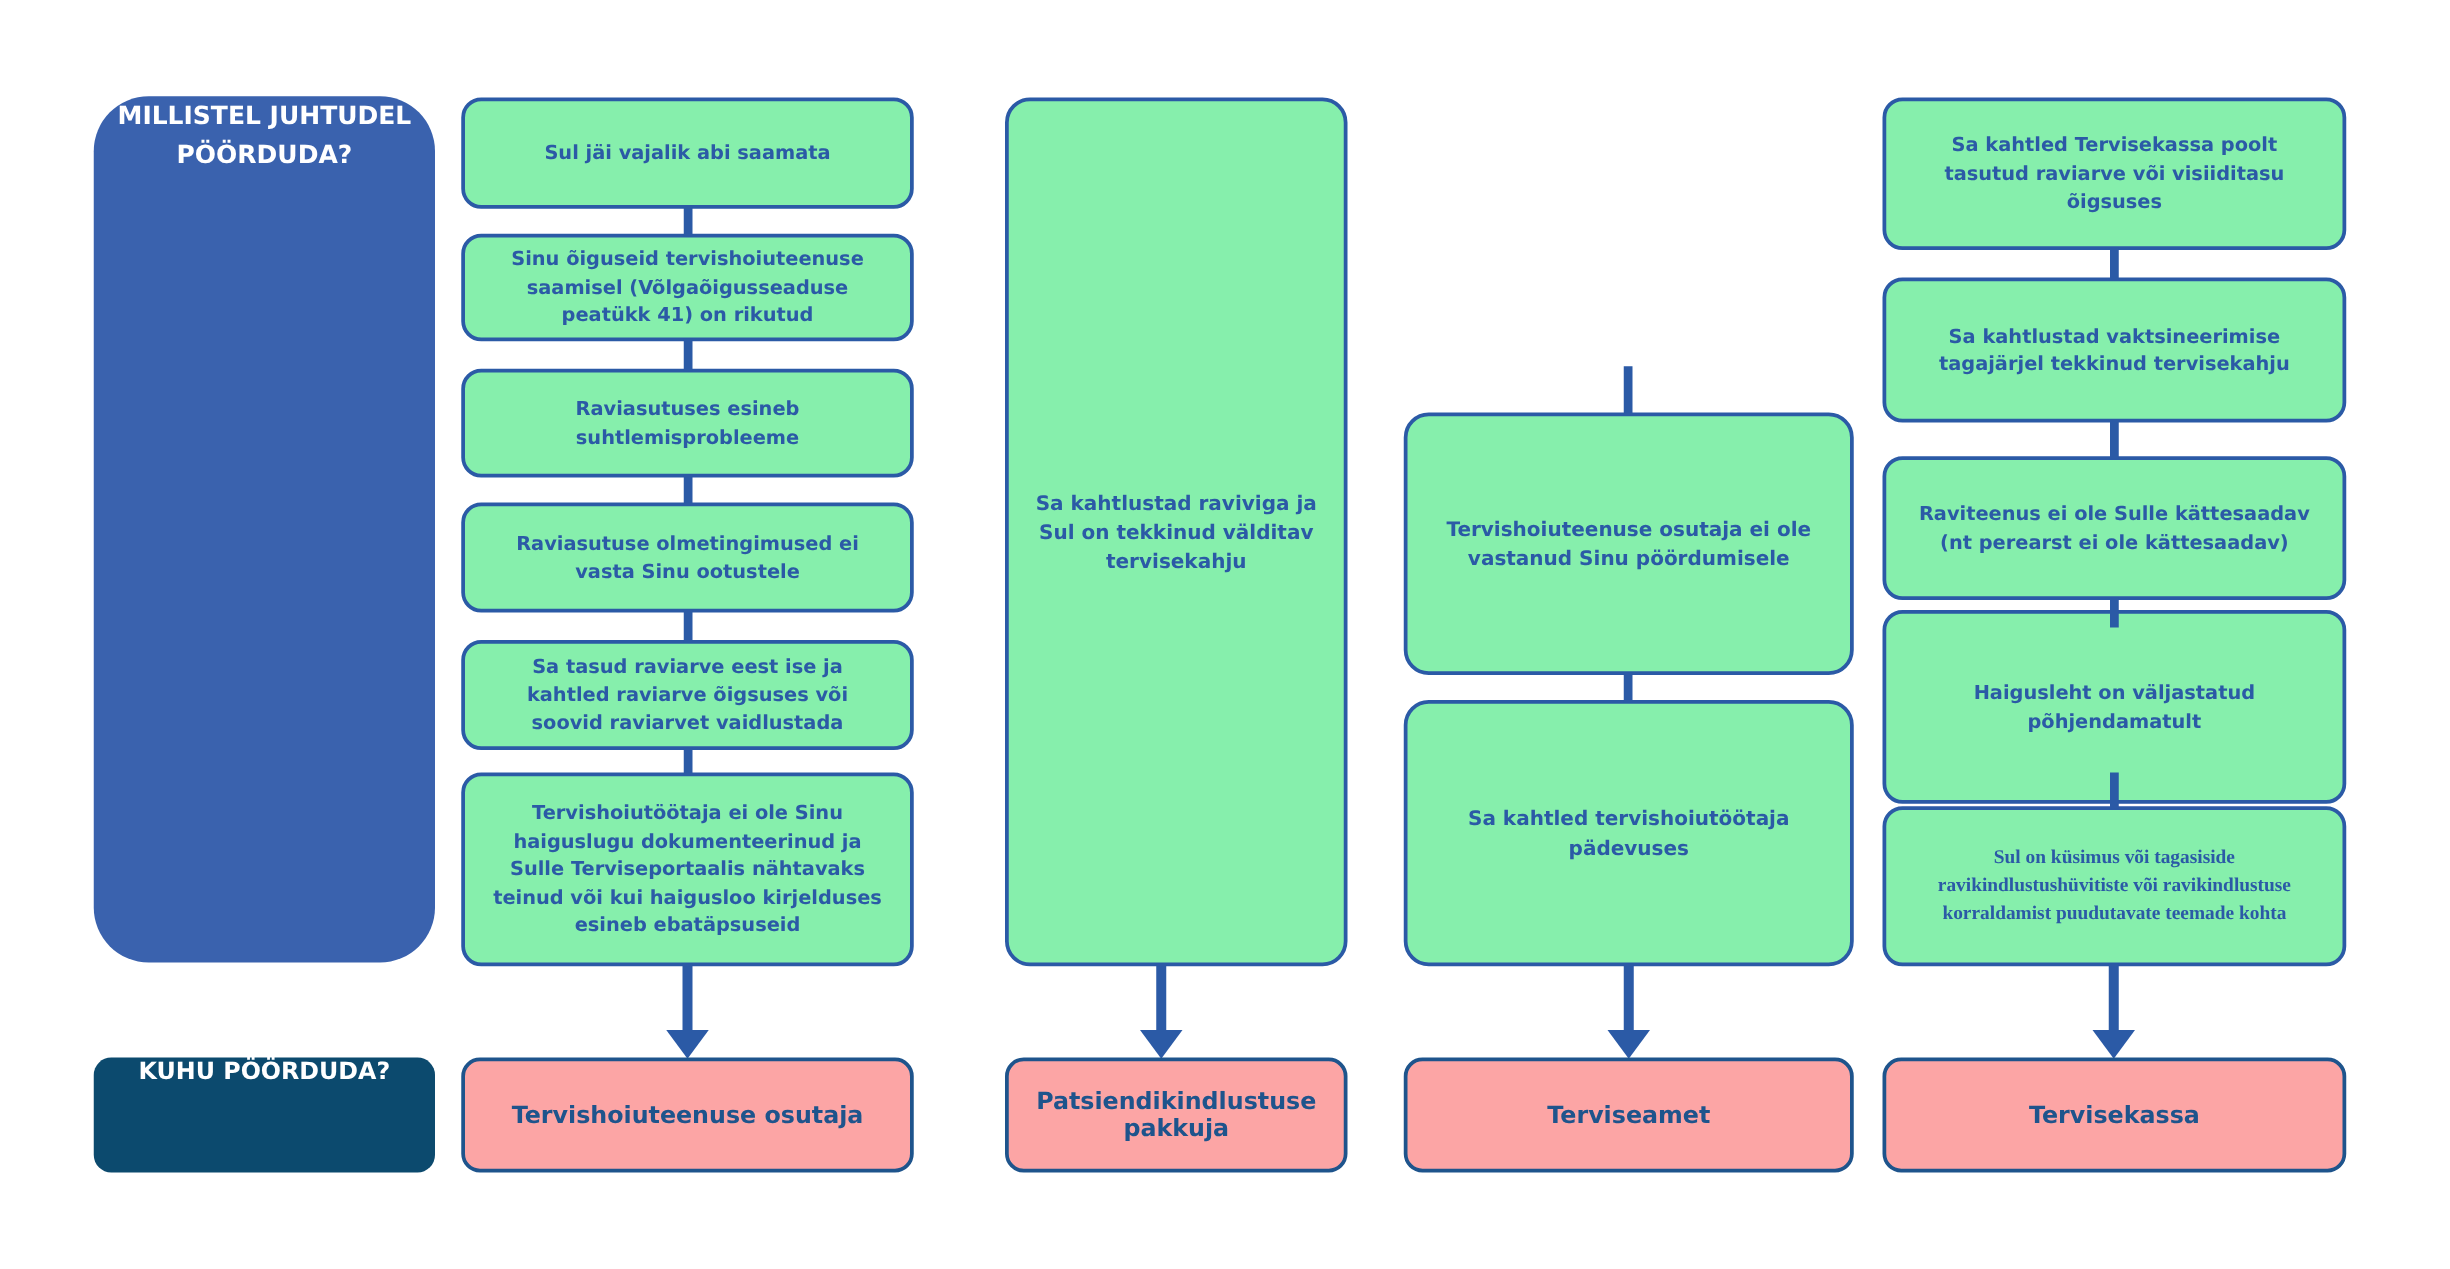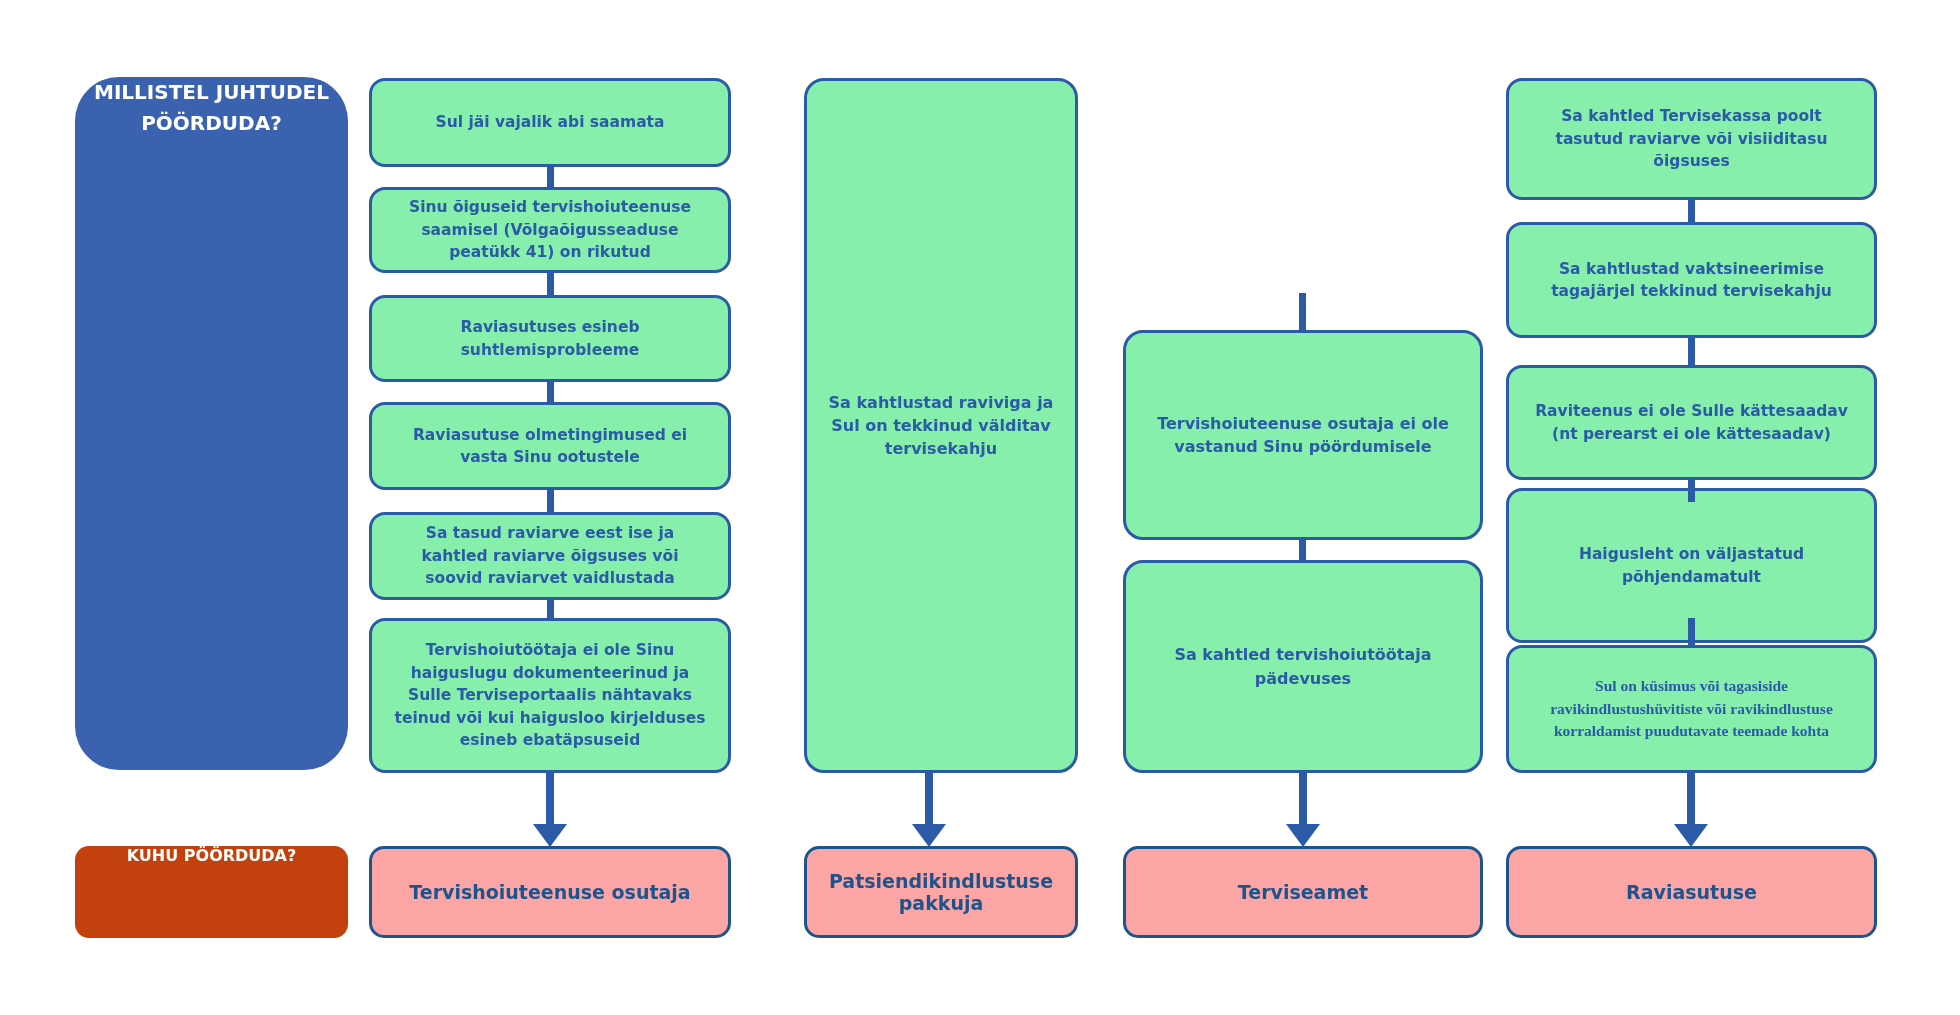--- a/index.html
+++ b/index.html
@@ -25,23 +25,23 @@
   .hdr-cases {
     left: 75px; top: 77px; width: 273px; height: 693px;
     background: #3a62ae;
     border-radius: 44px;
     font-size: 20px;
     line-height: 1.55;
     padding: 0 14px;
   }
   .hdr-where {
     left: 75px; top: 846px; width: 273px; height: 92px;
-    background: #c2410c;
+    background: #0c4a6e;
     border-radius: 14px;
-    font-size: 16px;
+    font-size: 19px;
   }
   
   .case {
     position: absolute;
     background: #86efac;
     border: 3px solid #2b5aa6;
     border-radius: 16px;
     color: #2b5aa6;
     font-weight: bold;
     font-size: 15.5px;
@@ -130,15 +130,15 @@
   <div class="case c4" style="top:78px;height:122px;">Sa kahtled Tervisekassa poolt tasutud raviarve või visiiditasu õigsuses</div>
   <div class="case c4" style="top:365px;height:115px;">Raviteenus ei ole Sulle kättesaadav (nt perearst ei ole kättesaadav)</div>
   <div class="case c4" style="top:488px;height:155px;">Haigusleht on väljastatud põhjendamatult</div>
   <div class="case c4" style="top:645px;height:128px;font-family:Liberation Serif, serif;">Sul on küsimus või tagasiside ravikindlustushüvitiste või ravikindlustuse korraldamist puudutavate teemade kohta</div>
   <div class="conn" style="left:1688px;top:198px;height:26px;"></div>
   <div class="conn" style="left:1688px;top:336px;height:31px;"></div>
   <div class="conn" style="left:1688px;top:478px;height:24px;"></div>
   <div class="conn" style="left:1688px;top:618px;height:29px;"></div>
   <div class="stem" style="left:1687px;top:771px;height:54px;"></div>
   <div class="ahead" style="left:1674px;top:824px;"></div>
-  <div class="dest c4">Raviasutuse</div>
+  <div class="dest c4">Tervisekassa</div>
 
 </div>
 
 </body></html>

